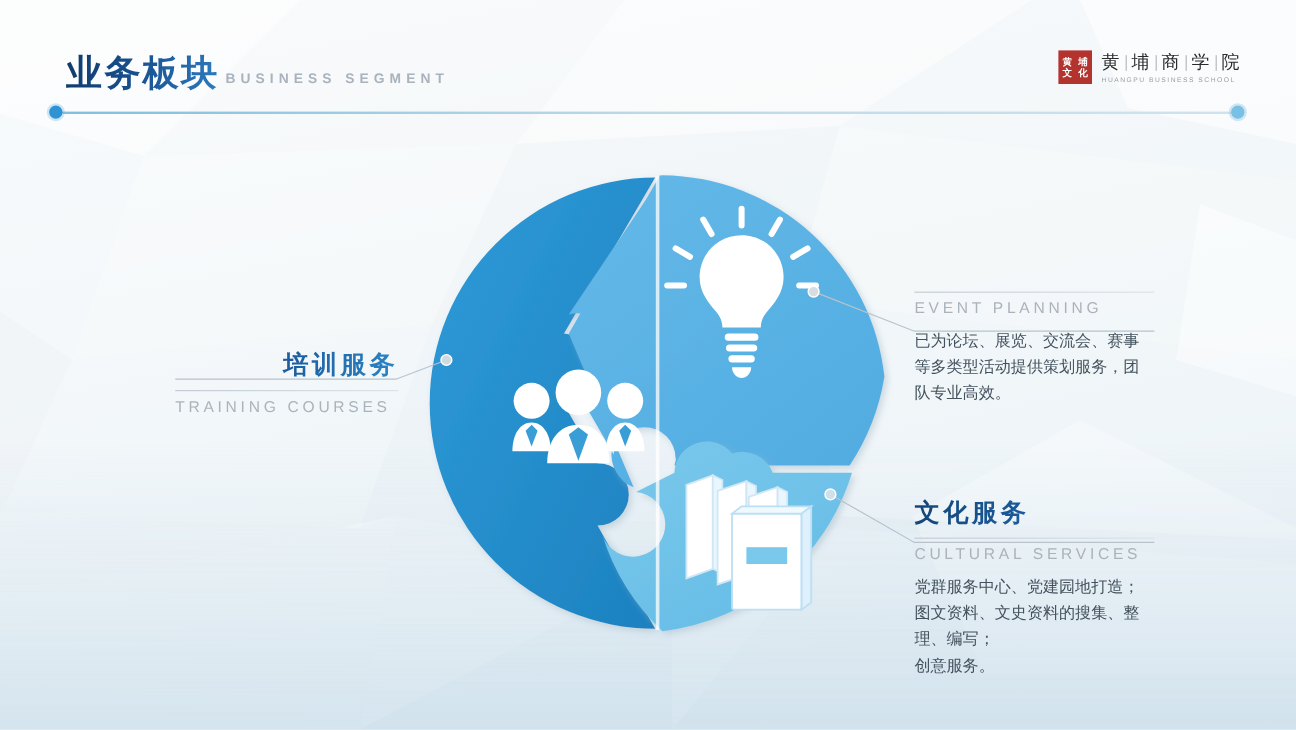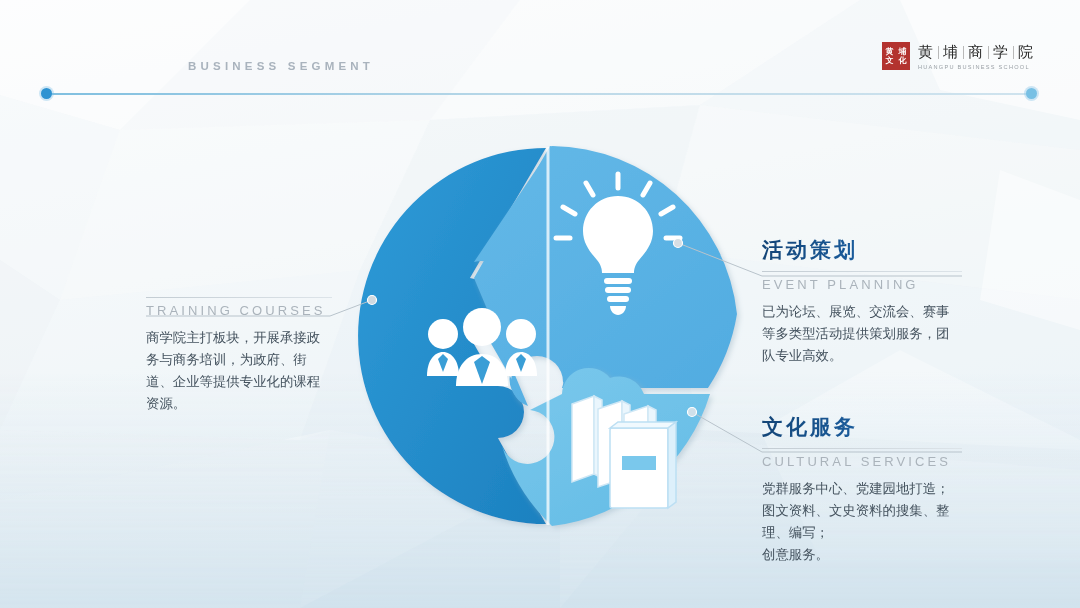--- a/index.html
+++ b/index.html
@@ -120,20 +120,21 @@
   <rect x="0" y="370" width="1080" height="238" fill="url(#botblue)" opacity="0.85"></rect>
   <g opacity="0.35">
     <polygon points="0,500 330,430 560,470 300,608 0,608" fill="#ffffff" opacity="0.45"></polygon>
     <polygon points="330,430 560,470 700,440 560,608 300,608" fill="#e9f2f7" opacity="0.5"></polygon>
     <polygon points="560,470 700,440 1080,470 1080,608 560,608" fill="#ffffff" opacity="0.3"></polygon>
     <polygon points="0,430 300,440 330,430 0,500" fill="#ffffff" opacity="0.4"></polygon>
   </g>
 </svg>
 
 <div class="header">
+  <div class="title-cn">业务板块</div>
   <div class="title-en">BUSINESS SEGMENT</div>
   <div class="hdr-rule"></div>
   <div class="hdr-dot l"></div>
   <div class="hdr-dot r"></div>
 
   <div class="logo">
     <div class="logo-seal">
       <div class="sq"></div>
       <div class="gl">
         <span>黄</span>
@@ -281,27 +282,26 @@
     <g fill="#ffffff" stroke="#bcdff3" stroke-width="1.5">
       <rect x="44" y="46" width="58" height="80" rx="2"></rect>
       <path d="M44,46 L52,40 L110,40 L102,46 Z" fill="#f0f9fe"></path>
       <path d="M102,46 L110,40 L110,120 L102,126 Z" fill="#ddf0fb"></path>
     </g>
     <rect x="56" y="74" width="34" height="14" fill="#7ac8ec"></rect>
   </g>
 </svg>
 
 <div class="block" id="block-training">
+  <div class="b-cn">培训服务</div>
   <div class="b-rule"></div>
   <div class="b-en">TRAINING COURSES</div>
-  <div class="b-body">商学院主打板块，开展承接政务与商务培训，为政府、街道、企业等提供专业化的课程资源。</div>
 </div>
 
 <div class="block" id="block-event">
-  <div class="b-cn">活动策划</div>
   <div class="b-rule"></div>
   <div class="b-en">EVENT PLANNING</div>
   <div class="b-body">已为论坛、展览、交流会、赛事等多类型活动提供策划服务，团队专业高效。</div>
 </div>
 
 <div class="block" id="block-culture">
   <div class="b-cn">文化服务</div>
   <div class="b-rule"></div>
   <div class="b-en">CULTURAL SERVICES</div>
   <div class="b-body" style="white-space:pre-line;">党群服务中心、党建园地打造；

